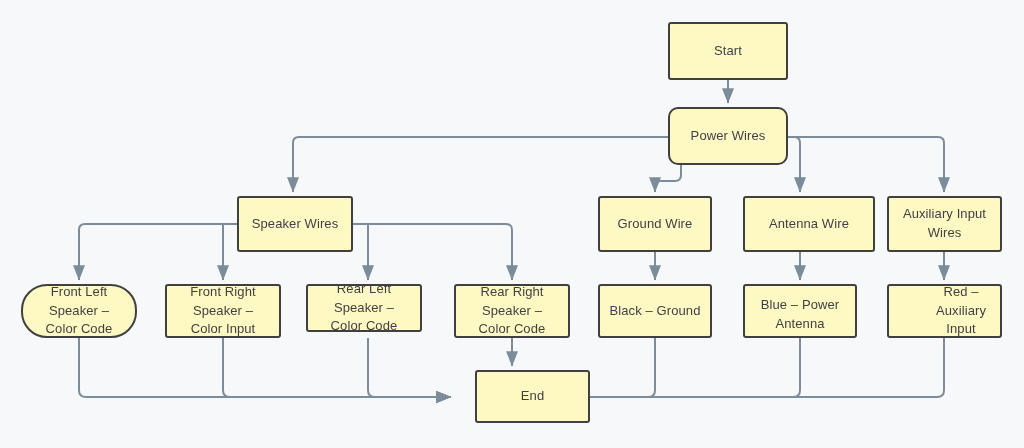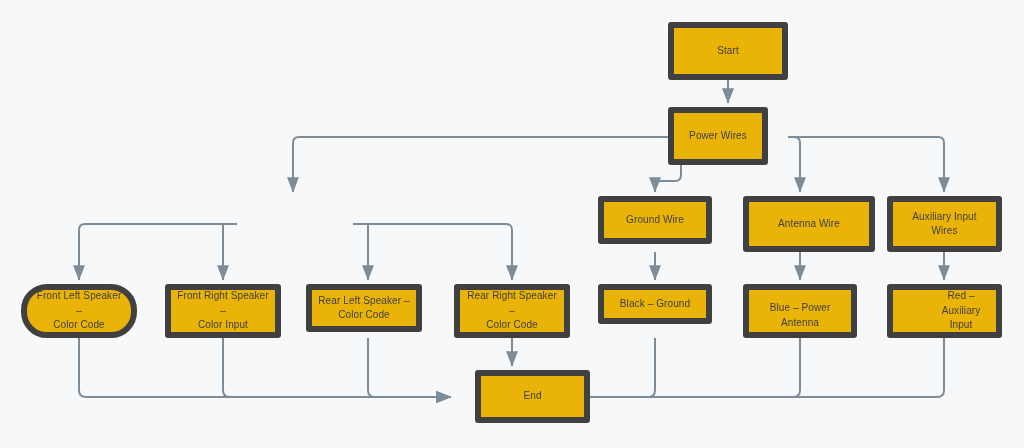--- a/index.html
+++ b/index.html
@@ -25,29 +25,29 @@
     position: absolute;
     left: 0;
     top: 0;
     width: 1024px;
     height: 448px;
     pointer-events: none;
   }
   .node {
     position: absolute;
     box-sizing: border-box;
-    background: #eab308;
-    border: 6px solid #404040;
+    background: #fef9c3;
+    border: 2px solid #404040;
     border-radius: 3px;
     display: flex;
     align-items: center;
     justify-content: center;
     text-align: center;
     color: #3f3f46;
-    font-size: 10px;
+    font-size: 13px;
     line-height: 1.45;
     letter-spacing: 0.1px;
     padding: 2px 6px;
   }
   .node .node-label {
     display: block;
     white-space: pre-line;
   }
 </style>
 </head>
@@ -100,26 +100,29 @@
       <path d="M800,338 L800,390 Q800,397 793,397 L574,397"></path>
 
       <path d="M944,338 L944,390 Q944,397 937,397 L574,397"></path>
     </g>
   </svg>
 
   <div class="node" style="left:668px; top:22px; width:120px; height:58px;">
     <span class="node-label">Start</span>
   </div>
 
-  <div class="node" style="left:668px; top:107px; width:100px; height:58px;">
+  <div class="node" style="left:668px; top:107px; width:120px; height:58px;border-radius:10px;">
     <span class="node-label">Power Wires</span>
   </div>
 
+  <div class="node" style="left:237px; top:196px; width:116px; height:56px;">
+    <span class="node-label">Speaker Wires</span>
+  </div>
 
-  <div class="node" style="left:598px; top:196px; width:114px; height:48px;">
+  <div class="node" style="left:598px; top:196px; width:114px; height:56px;">
     <span class="node-label">Ground Wire</span>
   </div>
 
   <div class="node" style="left:743px; top:196px; width:132px; height:56px;">
     <span class="node-label">Antenna Wire</span>
   </div>
 
   <div class="node" style="left:887px; top:196px; width:115px; height:56px;">
     <span class="node-label">Auxiliary Input Wires</span>
   </div>
@@ -137,21 +140,21 @@
   <div class="node" style="left:306px; top:284px; width:116px; height:48px;">
     <span class="node-label">Rear Left Speaker –
 Color Code</span>
   </div>
 
   <div class="node" style="left:454px; top:284px; width:116px; height:54px;text-align:center;">
     <span class="node-label">Rear Right Speaker –
 Color Code</span>
   </div>
 
-  <div class="node" style="left:598px; top:284px; width:114px; height:40px;">
+  <div class="node" style="left:598px; top:284px; width:114px; height:54px;">
     <span class="node-label">Black – Ground</span>
   </div>
 
   <div class="node" style="left:743px; top:284px; width:114px; height:54px;align-items:flex-end;">
     <span class="node-label">Blue – Power
 Antenna</span>
   </div>
 
   <div class="node" style="left:887px; top:284px; width:115px; height:54px;padding-left:39px;">
     <span class="node-label">Red – Auxiliary Input</span>

